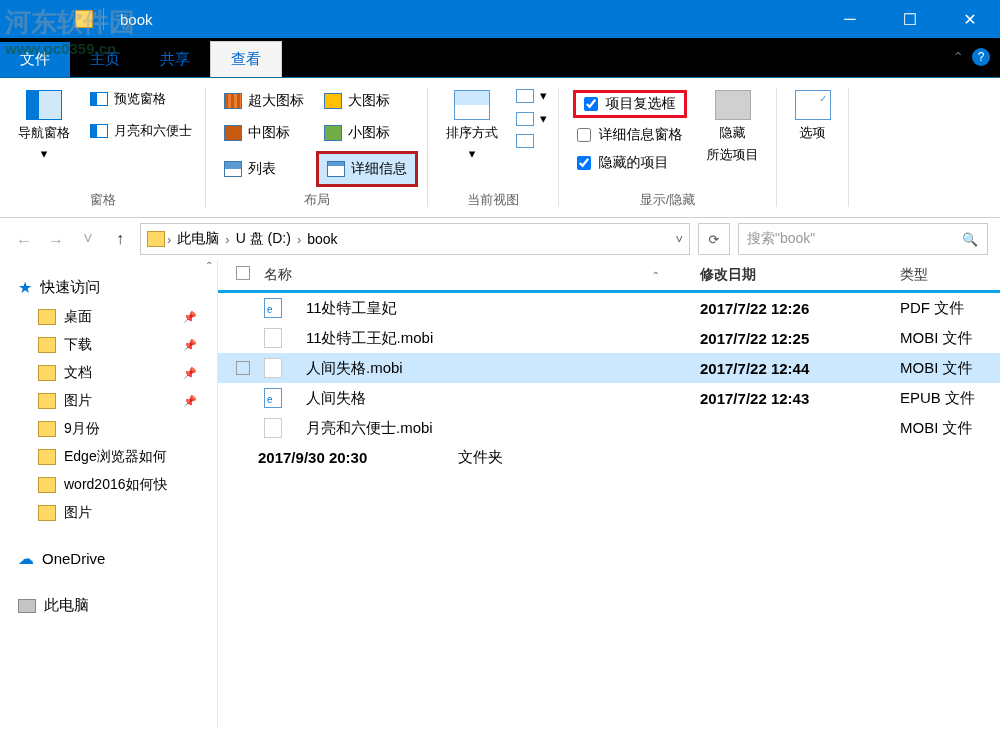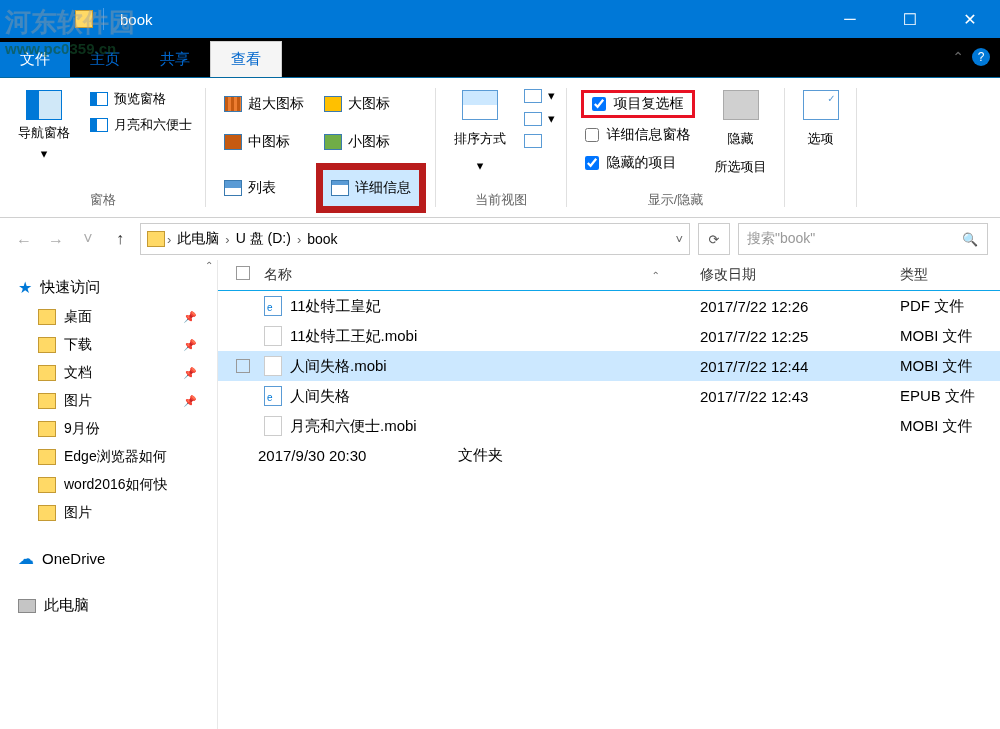--- a/index.html
+++ b/index.html
@@ -30,36 +30,36 @@
     
     
     .ribbon { height: 140px; background: #fff; display: flex; border-bottom: 1px solid #d0d0d0; }
     .ribbon-group { padding: 8px 10px 4px; display: flex; flex-direction: column; position: relative; }
     .ribbon-group::after { content: ""; position: absolute; right: 0; top: 10px; bottom: 10px; width: 1px; background: #e0e0e0; }
     .ribbon-group-content { flex: 1; display: flex; gap: 8px; }
     .ribbon-group-label { text-align: center; color: #666; font-size: 13px; padding: 4px 0; }
     
     .nav-pane-btn { display: flex; flex-direction: column; align-items: center; gap: 4px; padding: 4px 8px; }
     .nav-pane-icon { width: 36px; height: 30px; background: linear-gradient(to right, #0078d7 35%, #d0e8f8 35%); border: 1px solid #0078d7; }
-    .pane-options { display: flex; flex-direction: column; }
+    .pane-options { display: flex; flex-direction: column; gap: 6px; }
     .pane-option { display: flex; align-items: center; gap: 6px; padding: 4px; }
     .pane-icon-small { width: 18px; height: 14px; background: linear-gradient(to right, #0078d7 35%, #fff 35%); border: 1px solid #0078d7; }
     
     .layout-options { display: grid; grid-template-columns: auto auto; gap: 2px 4px; }
     .layout-opt { display: flex; align-items: center; gap: 6px; padding: 4px 8px; font-size: 14px; }
-    .layout-opt.active { background: #cce8ff; border: 7px solid #b91c1c; }
+    .layout-opt.active { background: #cce8ff; border: 3px solid #b91c1c; }
     .layout-icon { width: 18px; height: 16px; background: #5a9bd5; border: 1px solid #3a7ab0; display: inline-block; }
     .layout-icon.extra-large { background: repeating-linear-gradient(90deg, #c55a11, #c55a11 3px, #ed7d31 3px, #ed7d31 6px); }
     .layout-icon.large { background: #ffc000; }
     .layout-icon.medium { background: #c55a11; }
     .layout-icon.small { background: #70ad47; }
     .layout-icon.list { background: linear-gradient(#5a9bd5 50%, #fff 50%); }
     .layout-icon.details { background: linear-gradient(#5a9bd5 30%, #fff 30%); }
     
-    .sort-btn, .hide-btn, .options-btn { display: flex; flex-direction: column; align-items: center; gap: 10px; padding: 4px 8px; text-align: center; }
+    .sort-btn, .hide-btn, .options-btn { display: flex; flex-direction: column; align-items: center; gap: 4px; padding: 4px 8px; text-align: center; }
     .sort-icon { width: 36px; height: 30px; background: linear-gradient(#cce8ff 50%, #fff 50%); border: 1px solid #5a9bd5; }
     .view-options { display: flex; flex-direction: column; gap: 4px; }
     .view-opt { display: flex; align-items: center; gap: 6px; padding: 2px; }
     .view-opt-icon { width: 18px; height: 14px; border: 1px solid #5a9bd5; }
     
     .show-hide-options { display: flex; flex-direction: column; gap: 6px; padding: 4px; }
     .highlighted-option { border: 3px solid #e81123; padding: 0px 4px; }
     .check-option { display: flex; align-items: center; gap: 8px; padding: 2px 4px; font-size: 14px; }
     
     .hide-icon { width: 36px; height: 30px; background: #d0d0d0; border: 1px solid #aaa; }
@@ -88,31 +88,31 @@
     .sidebar-quick { display: flex; align-items: center; gap: 8px; padding: 6px 18px; font-size: 15px; }
     .star-icon { color: #0078d7; font-size: 16px; }
     .sidebar-item { display: flex; align-items: center; gap: 8px; padding: 5px 38px; font-size: 14px; position: relative; }
     .folder-icon-small { width: 18px; height: 16px; background: #ffd966; border: 1px solid #c49a34; }
     .pin-icon { position: absolute; right: 20px; color: #888; font-size: 11px; }
     .onedrive-icon { color: #0078d7; font-size: 16px; }
     .pc-icon { width: 18px; height: 14px; background: #c5c5c5; border: 1px solid #888; }
     .scroll-indicator { position: absolute; right: 2px; top: 0; width: 10px; height: 10px; color: #666; font-size: 10px; }
     
     .file-area { flex: 1; }
-    .file-header { display: flex; padding: 6px 0; border-bottom: 1px solid #0ea5e9; font-size: 14px; color: #333; }
+    .file-header { display: flex; padding: 6px 0; border-bottom: 3px solid #0ea5e9; font-size: 14px; color: #333; }
     .col-check { width: 40px; padding-left: 18px; }
     .col-name { flex: 1; padding-left: 6px; display: flex; align-items: center; gap: 8px; }
-    .col-date { width: 200px; }
+    .col-date { width: 200px; font-weight: bold; }
     .col-type { width: 100px; }
     .header-checkbox { width: 14px; height: 14px; border: 1px solid #999; }
     .sort-arrow { color: #666; font-size: 10px; margin-left: auto; margin-right: 40px; }
     
     .file-row { display: flex; align-items: center; padding: 5px 0; font-size: 15px; }
     .file-row.selected { background: #cce8ff; }
-    .file-row .col-name { display: flex; align-items: center; gap: 8px; }
+    .file-row .col-name { display: flex; align-items: center; gap: 24px; }
     .file-icon { width: 18px; height: 20px; background: #fff; border: 1px solid #ccc; display: inline-block; }
     .file-icon.pdf { border-color: #5a9bd5; }
     .file-icon.pdf::before { content: "e"; color: #0078d7; font-size: 10px; padding-left: 2px; }
     .file-icon.epub { border-color: #5a9bd5; }
     .file-icon.epub::before { content: "e"; color: #0078d7; font-size: 10px; padding-left: 2px; }
     .file-icon.folder { background: #ffd966; border-color: #c49a34; }
     .row-checkbox { width: 14px; height: 14px; border: 1px solid #999; }
     
     input[type="checkbox"] { width: 14px; height: 14px; }
   </style>
@@ -192,20 +192,21 @@
         <div class="layout-opt">
             <span class="layout-icon list"></span>
             <span>列表</span>
           </div>
         <div class="layout-opt active">
             <span class="layout-icon details"></span>
             <span>详细信息</span>
           </div>
       </div>
     </div>
+    <div class="ribbon-group-label">布局</div>
   </div>
 
   <div class="ribbon-group">
     <div class="ribbon-group-content">
       <div class="sort-btn">
         <div class="sort-icon"></div>
         <span>排序方式</span>
         <span>▾</span>
       </div>
       <div class="view-options">

